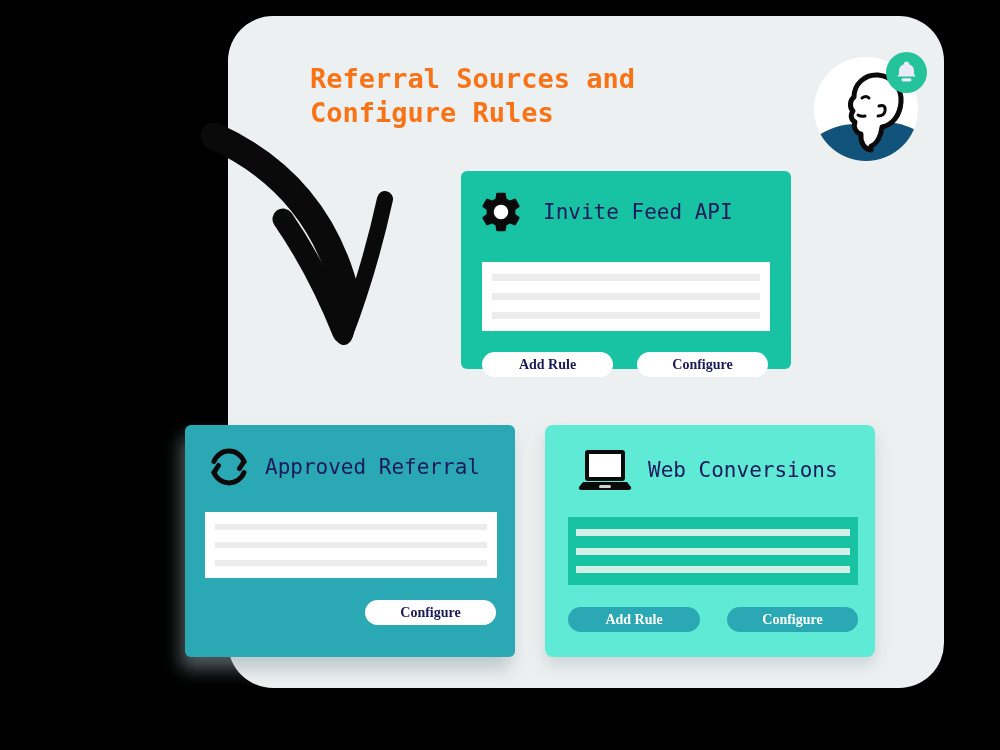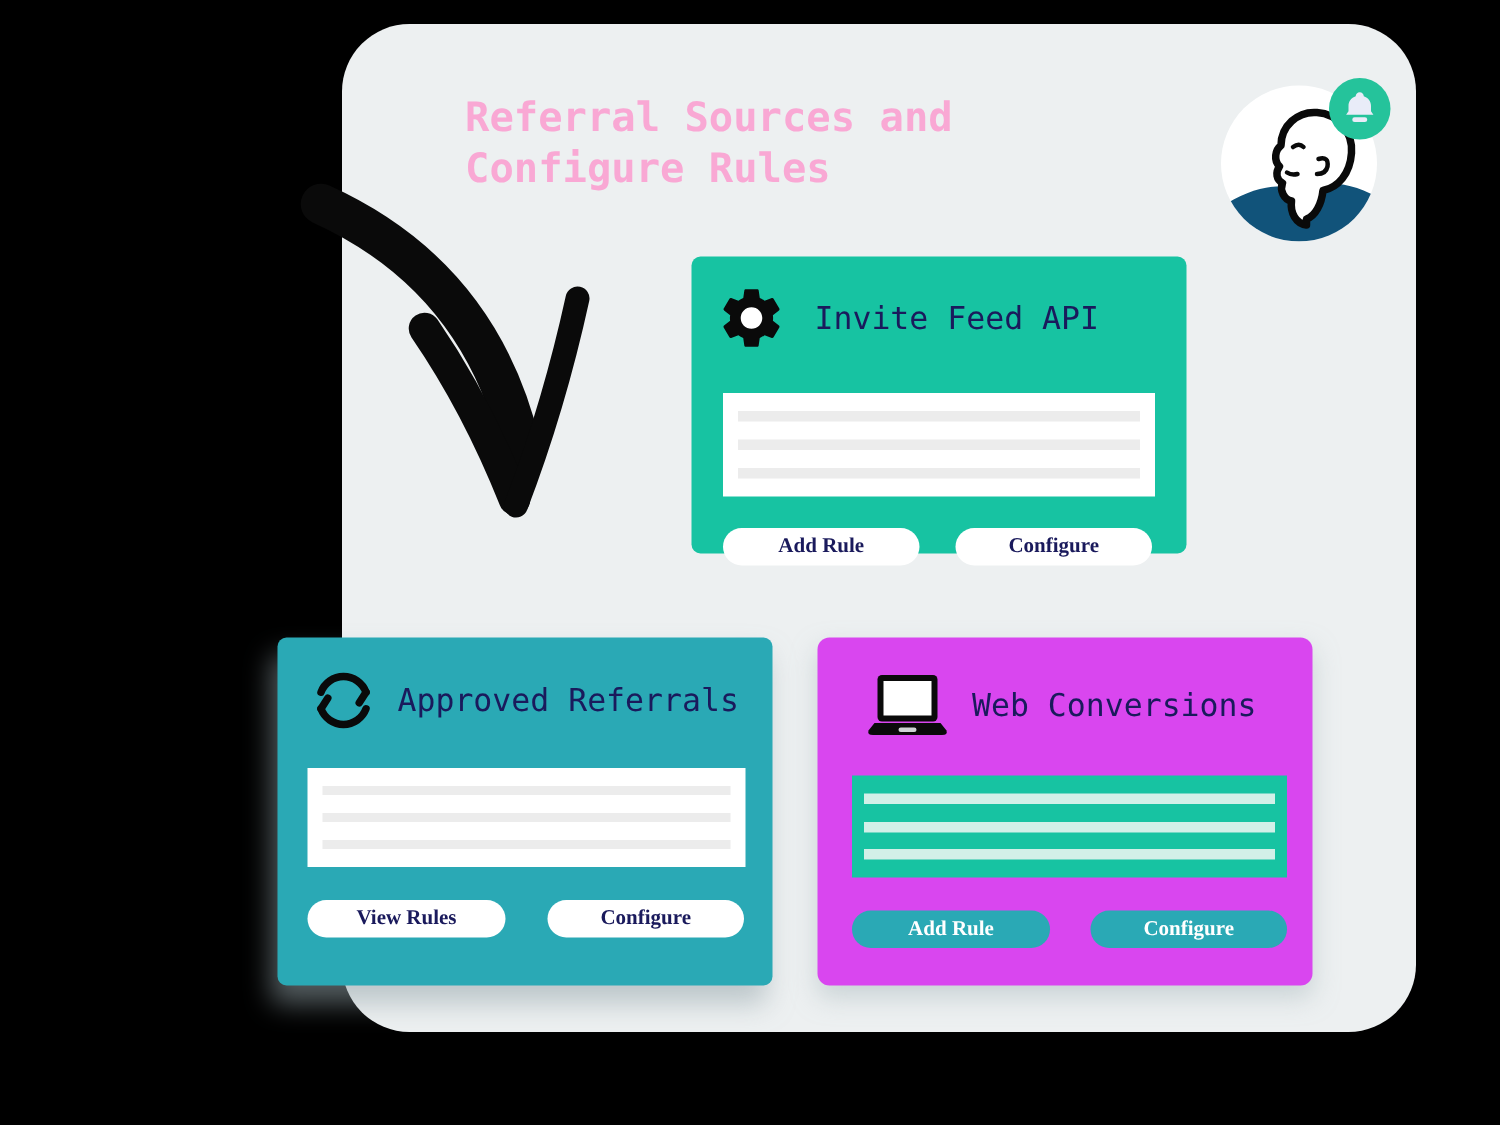--- a/index.html
+++ b/index.html
@@ -3,37 +3,37 @@
 <meta charset="utf-8">
 <style>
   html,body{margin:0;padding:0;background:#000;}
   body{width:1000px;height:750px;position:relative;overflow:hidden;
        font-family:"DejaVu Sans Mono","Liberation Mono",monospace;}
 
   .panel{position:absolute;left:228px;top:16px;width:716px;height:672px;
          background:#edf0f1;border-radius:45px;}
 
   .page-title{position:absolute;left:310px;top:62px;
-              font-size:27px;font-weight:bold;color:#f9a8d4;line-height:34px;}
+              font-size:27px;font-weight:bold;color:#f97316;line-height:34px;}
 
   
   .avatar{position:absolute;left:814px;top:57px;width:104px;height:104px;
           border-radius:50%;background:#fff;overflow:hidden;}
   .badge{position:absolute;left:886px;top:52px;width:41px;height:41px;
          border-radius:50%;background:#25c39b;}
   .badge svg{display:block;}
 
   .arrow{position:absolute;left:200px;top:110px;width:210px;height:250px;}
 
   
   .card{position:absolute;width:330px;border-radius:6px;}
   .card-green{left:461px;top:171px;height:198px;background:#17c3a2;}
   .card-teal{left:185px;top:425px;height:232px;background:#2aa9b5;
              box-shadow:-4px 12px 18px rgba(150,165,172,.55);}
-  .card-white{left:545px;top:425px;height:232px;background:#d946ef;border-radius:8px;
+  .card-white{left:545px;top:425px;height:232px;background:#5eead4;border-radius:8px;
               box-shadow:0 8px 16px rgba(170,185,190,.5);}
 
   .card-head{position:absolute;display:flex;align-items:center;}
   .card-green .card-head{left:16px;top:17px;height:48px;gap:18px;}
   .card-teal  .card-head{left:22px;top:20px;height:44px;gap:14px;}
   .card-white .card-head{left:33px;top:23px;height:44px;gap:16px;}
   .card-title{font-size:21px;color:#1a1a5c;white-space:nowrap;}
 
   .skeleton{position:absolute;display:flex;flex-direction:column;
             justify-content:space-evenly;}
@@ -106,28 +106,27 @@
 </div>
 
 <div class="card card-teal">
   <div class="card-head">
     <svg width="44" height="44" viewBox="0 0 44 44">
       <path d="M 7 16.5 A 16 16 0 0 1 37 16.5" stroke="#0a0a0a" stroke-width="5" fill="none" stroke-linecap="round"></path>
       <path d="M 37 16.5 L 32.5 23.5" stroke="#0a0a0a" stroke-width="5" fill="none" stroke-linecap="round"></path>
       <path d="M 37 27.5 A 16 16 0 0 1 7 27.5" stroke="#0a0a0a" stroke-width="5" fill="none" stroke-linecap="round"></path>
       <path d="M 7 27.5 L 11.5 20.5" stroke="#0a0a0a" stroke-width="5" fill="none" stroke-linecap="round"></path>
     </svg>
-    <span class="card-title">Approved Referrals</span>
+    <span class="card-title">Approved Referral</span>
   </div>
   <div class="skeleton">
     <div class="sk-line"></div>
     <div class="sk-line"></div>
     <div class="sk-line"></div>
   </div>
-  <button class="pill pill-white btn-1">View Rules</button>
   <button class="pill pill-white btn-2">Configure</button>
 </div>
 
 <div class="card card-white">
   <div class="card-head">
     <svg width="54" height="44" viewBox="0 0 54 44">
       <rect x="7" y="2" width="40" height="31" rx="3" fill="#0a0a0a"></rect>
       <rect x="11" y="6" width="32" height="23" fill="#ffffff"></rect>
       <path d="M 5 34 L 49 34 L 53 39 Q 54 42 50 42 L 4 42 Q 0 42 1 39 Z" fill="#0a0a0a"></path>
       <rect x="21" y="37" width="12" height="3" rx="1.5" fill="#cfd4d6"></rect>

